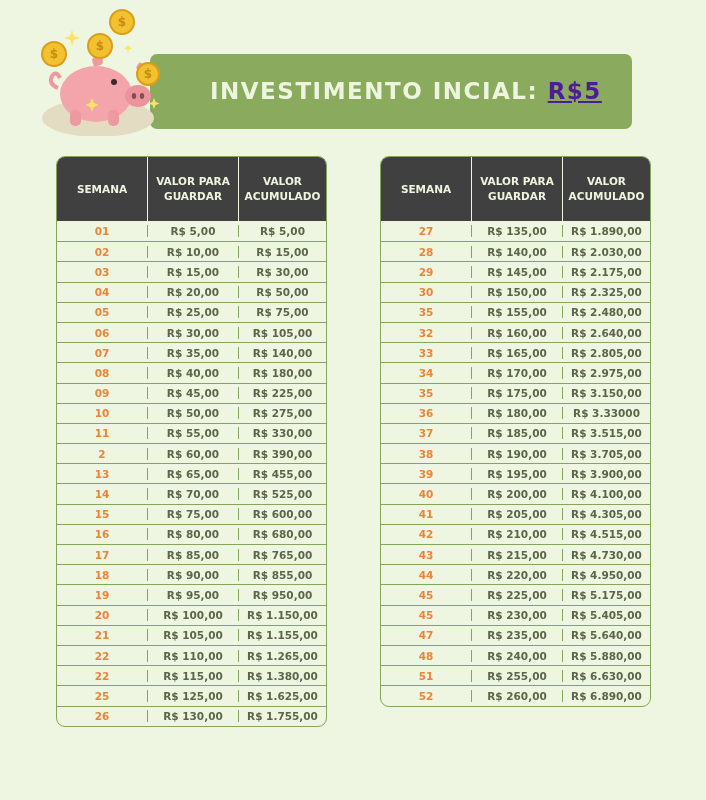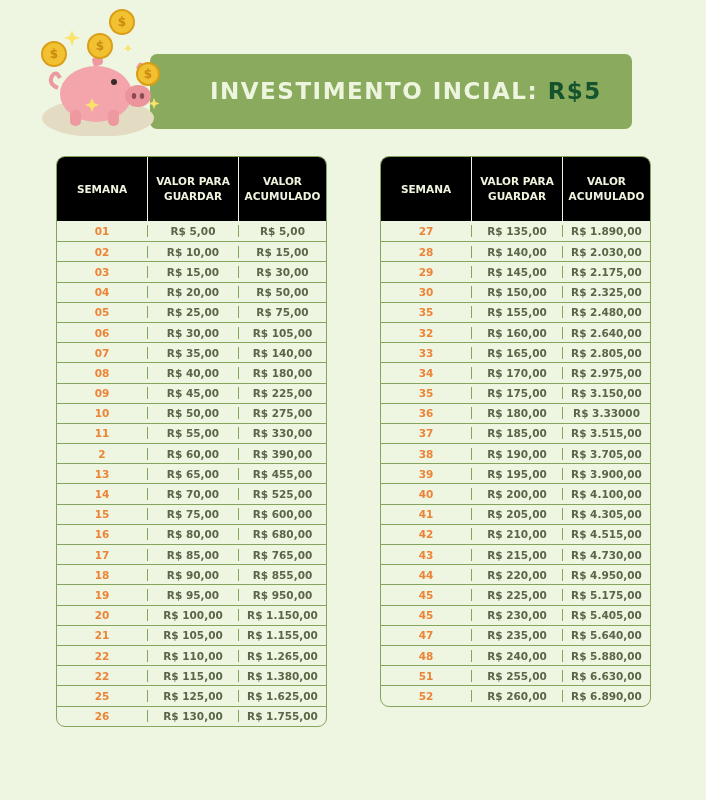--- a/index.html
+++ b/index.html
@@ -11,31 +11,31 @@
     }
     .banner {
       position:absolute; left:150px; top:54px; width:482px; height:75px;
       background:#8aab5e; border-radius:7px;
     }
     .banner-title {
       position:absolute; left:60px; top:0; height:75px; line-height:75px;
       color:#eef5df; font-weight:bold; font-size:23px; letter-spacing:1.5px;
       white-space:nowrap;
     }
-    .banner-title .amount { color:#14532d; }
+    .banner-title .amount { color:#4c1d95;text-decoration:underline; }
     .piggy { position:absolute; left:36px; top:6px; width:130px; height:130px; }
 
     .table {
       position:absolute; top:156px; width:271px;
       border:1.5px solid #86a55c; border-radius:9px; overflow:hidden;
       background:#eef5e1; box-sizing:border-box;
     }
     .table.left { left:56px; }
     .table.right { left:380px; }
-    .thead { display:flex; height:64px; background:#000000; }
+    .thead { display:flex; height:64px; background:#404040; }
     .th {
       display:flex; align-items:center; justify-content:center; text-align:center;
       color:#eef4de; font-weight:bold; font-size:10.5px; line-height:15px;
       box-sizing:border-box;
     }
     .th + .th { border-left:1.5px solid #eef5e1; }
     .c1 { width:90px; } .c2 { width:91px; } .c3 { flex:1; }
     .row { display:flex; height:20.2px; border-top:1.5px solid #86a55c; box-sizing:border-box;align-items:center; }
     .row:first-of-type { border-top:none; }
     .td {

